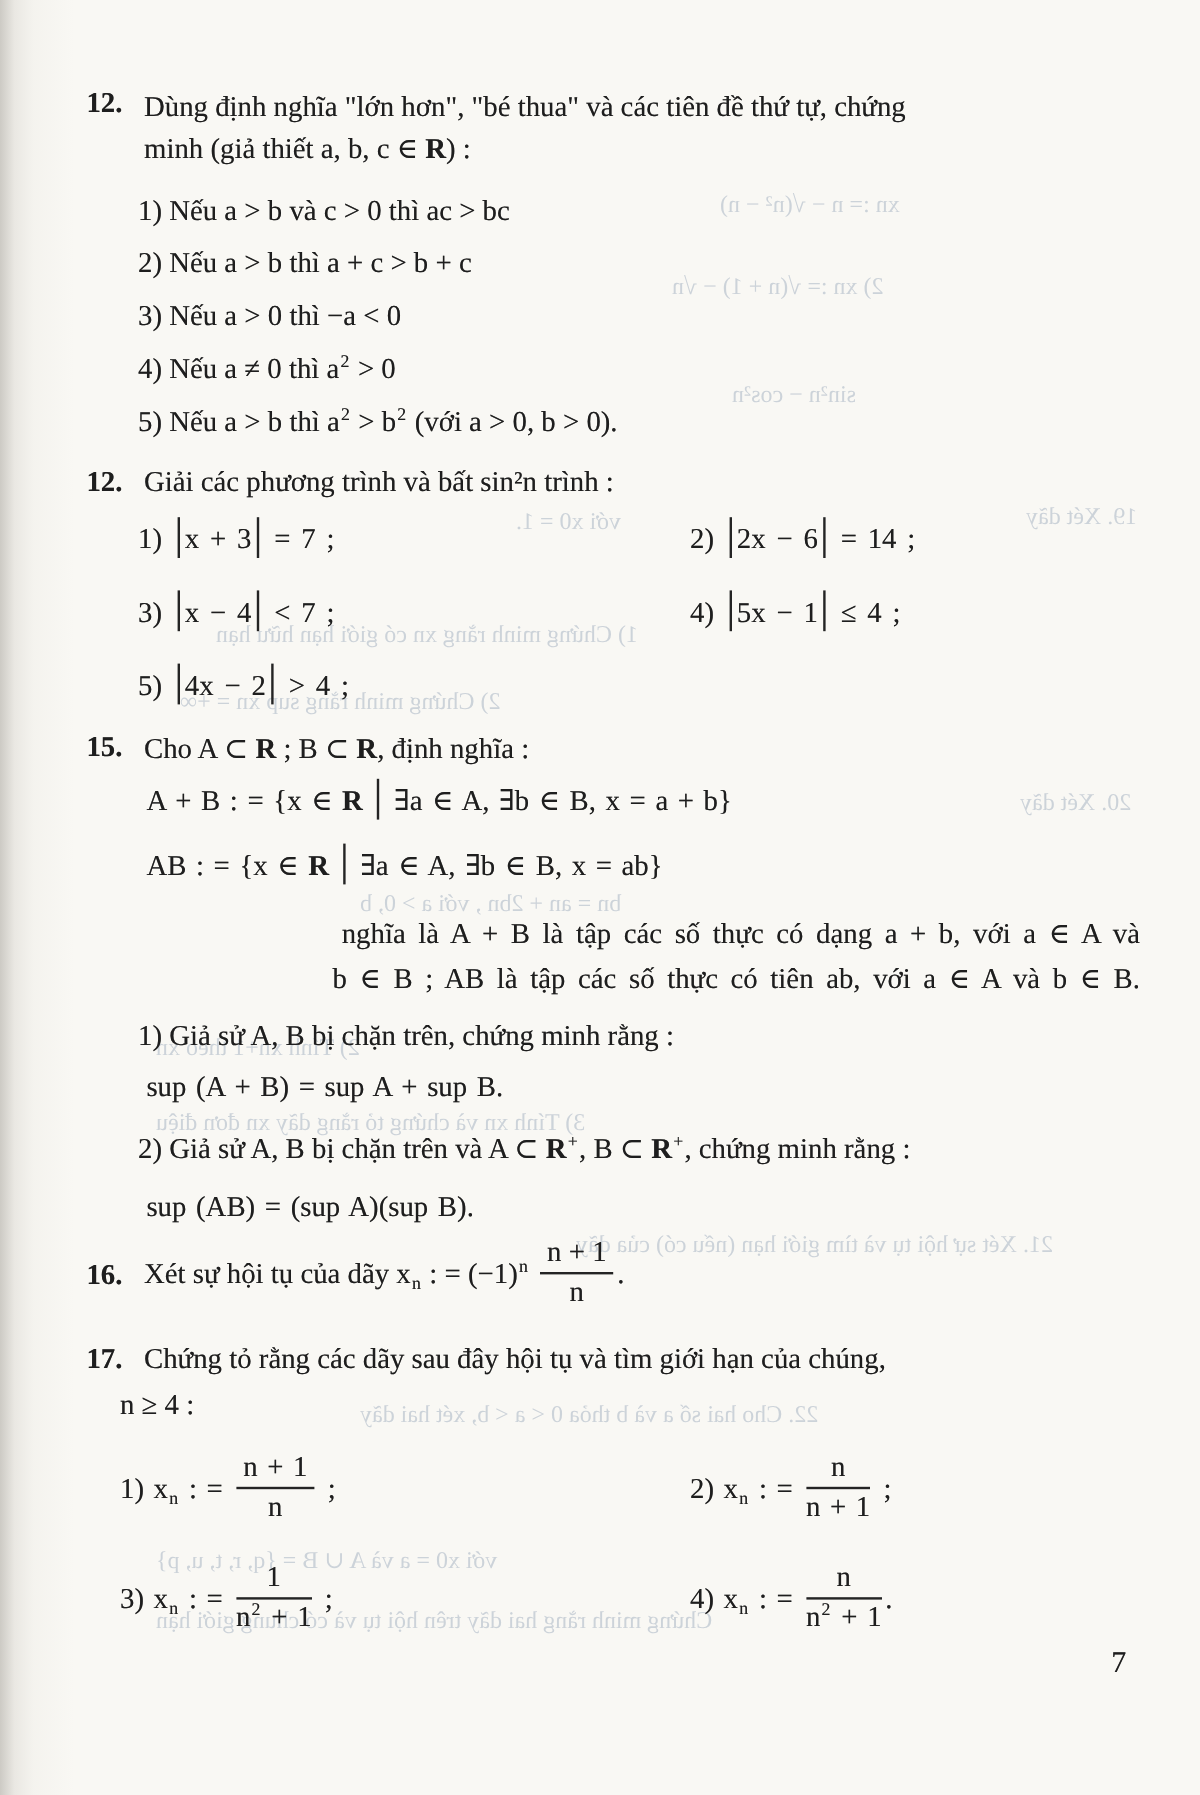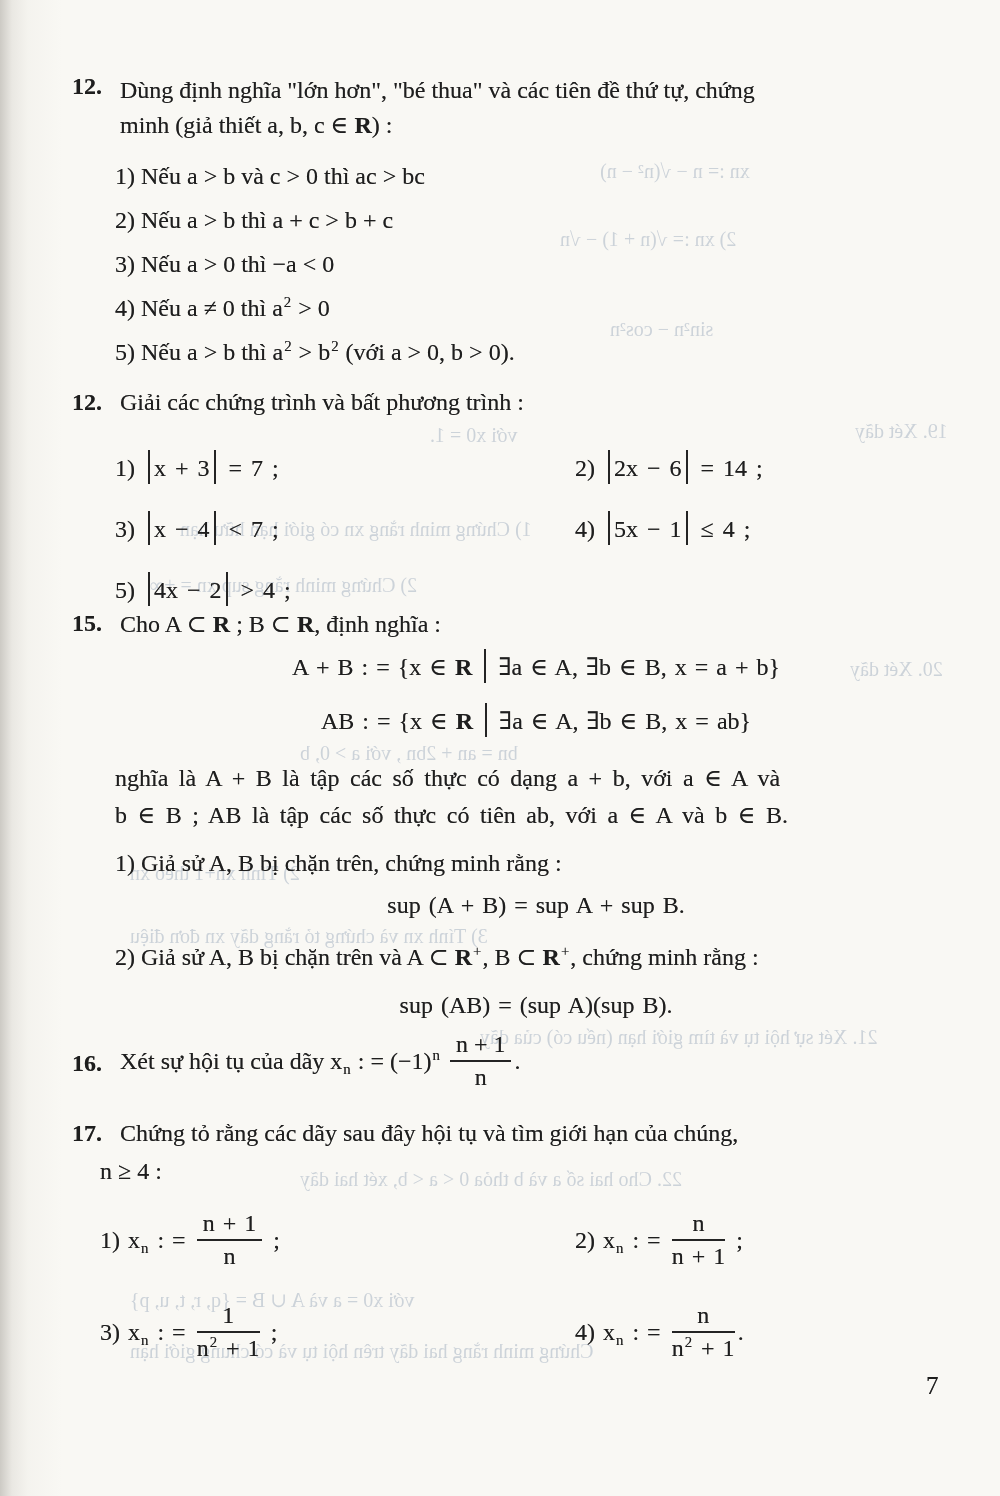--- a/index.html
+++ b/index.html
@@ -24,22 +24,22 @@
   .htext { flex: 1; }
   .hl { display: block; line-height: 35px; }
   sup { font-size: 62%; vertical-align: baseline; position: relative; top: -0.62em; margin: 0 1px; line-height: 0; }
   sub { font-size: 62%; vertical-align: baseline; position: relative; top: 0.28em; margin: 0 1px; line-height: 0; }
   .vbar { display: inline-block; width: 2px; height: 1.4em; background: #242424; vertical-align: -0.32em; margin: 0 4px; }
   .frac { display: inline-block; vertical-align: middle; text-align: center; line-height: 1.12; transform: translateY(-3px); margin: 0 3px; }
   .frac > .num { display: block; border-bottom: 2px solid #242424; padding: 0 6px 2px; }
   .frac > .den { display: block; padding-top: 2px; }
   .items13 { margin-left: 43px; margin-top: 11px; }
   .items13 .ln { line-height: 44px; white-space: nowrap; }
-  .grid14 { margin-left: 43px; margin-top: 32px; display: grid; grid-template-columns: 460px auto; grid-auto-rows: 61px; line-height: 40px; word-spacing: 3px; }
-  .eq { display: block; text-align: center; padding-left: 50px; line-height: 38px; word-spacing: 2px; }
+  .grid14 { margin-left: 43px; margin-top: 14px; display: grid; grid-template-columns: 460px auto; grid-auto-rows: 61px; line-height: 40px; word-spacing: 3px; }
+  .eq { display: block; padding-left: 50px; line-height: 38px; word-spacing: 2px; }
   .ind { margin-left: 43px; }
   .p15para { line-height: 37px; word-spacing: 4.5px; }
   .grid17 { margin-left: 28px; margin-top: 10px; display: grid; grid-template-columns: 475px auto; grid-auto-rows: 92px; align-items: center; word-spacing: 2px; }
   .pageno { position: absolute; left: 926px; top: 1372px; font-size: 25px; }
   .bleed {
     position: absolute;
     transform: scaleX(-1);
     color: #a9b5c4;
     opacity: .55;
     filter: blur(.4px);
@@ -82,39 +82,39 @@
       <div class="ln">2) Nếu a &gt; b thì a + c &gt; b + c</div>
       <div class="ln">3) Nếu a &gt; 0 thì −a &lt; 0</div>
       <div class="ln">4) Nếu a ≠ 0 thì a<sup>2</sup> &gt; 0</div>
       <div class="ln">5) Nếu a &gt; b thì a<sup>2</sup> &gt; b<sup>2</sup> (với a &gt; 0, b &gt; 0).</div>
     </div>
   </div>
 
   <div class="prob ink" style="top:389px;">
     <div class="hline">
       <span class="pnum">12.</span>
-      <span class="htext">Giải các chứng trình và bất phương trình :</span>
+      <span class="htext">Giải các phương trình và bất sin²n trình :</span>
     </div>
     <div class="grid14">
       <div>1) <span class="vbar"></span>x + 3<span class="vbar"></span> = 7 ;</div>
       <div>2) <span class="vbar"></span>2x − 6<span class="vbar"></span> = 14 ;</div>
       <div>3) <span class="vbar"></span>x − 4<span class="vbar"></span> &lt; 7 ;</div>
       <div>4) <span class="vbar"></span>5x − 1<span class="vbar"></span> ≤ 4 ;</div>
       <div>5) <span class="vbar"></span>4x − 2<span class="vbar"></span> &gt; 4 ;</div>
     </div>
   </div>
 
   <div class="prob ink" style="top:610px;">
     <div class="hline">
       <span class="pnum">15.</span>
       <span class="htext">Cho A ⊂ <b>R</b> ; B ⊂ <b>R</b>, định nghĩa :</span>
     </div>
     <span class="eq" style="margin-top:10px;">A + B : = {x ∈ <b>R</b> <span class="vbar"></span> ∃a ∈ A, ∃b ∈ B, x = a + b}</span>
     <span class="eq" style="margin-top:16px;">AB : = {x ∈ <b>R</b> <span class="vbar"></span> ∃a ∈ A, ∃b ∈ B, x = ab}</span>
-    <div class="ind p15para" style="margin-top:20px;">
+    <div class="ind p15para" style="margin-top:20px;text-align:right;">
       <div>nghĩa là A + B là tập các số thực có dạng a + b, với a ∈ A và</div>
       <div>b ∈ B ; AB là tập các số thực có tiên ab, với a ∈ A và b ∈ B.</div>
     </div>
     <div class="ind" style="margin-top:12px; line-height:34px;">1) Giả sử A, B bị chặn trên, chứng minh rằng :</div>
     <span class="eq" style="margin-top:6px;font-family:Liberation Serif, serif;">sup (A + B) = sup A + sup B.</span>
     <div class="ind" style="margin-top:16px; line-height:34px;">2) Giả sử A, B bị chặn trên và A ⊂ <b>R</b><sup>+</sup>, B ⊂ <b>R</b><sup>+</sup>, chứng minh rằng :</div>
     <span class="eq" style="margin-top:12px;">sup (AB) = (sup A)(sup B).</span>
   </div>
 
   <div class="prob ink" style="top:1034px;">

